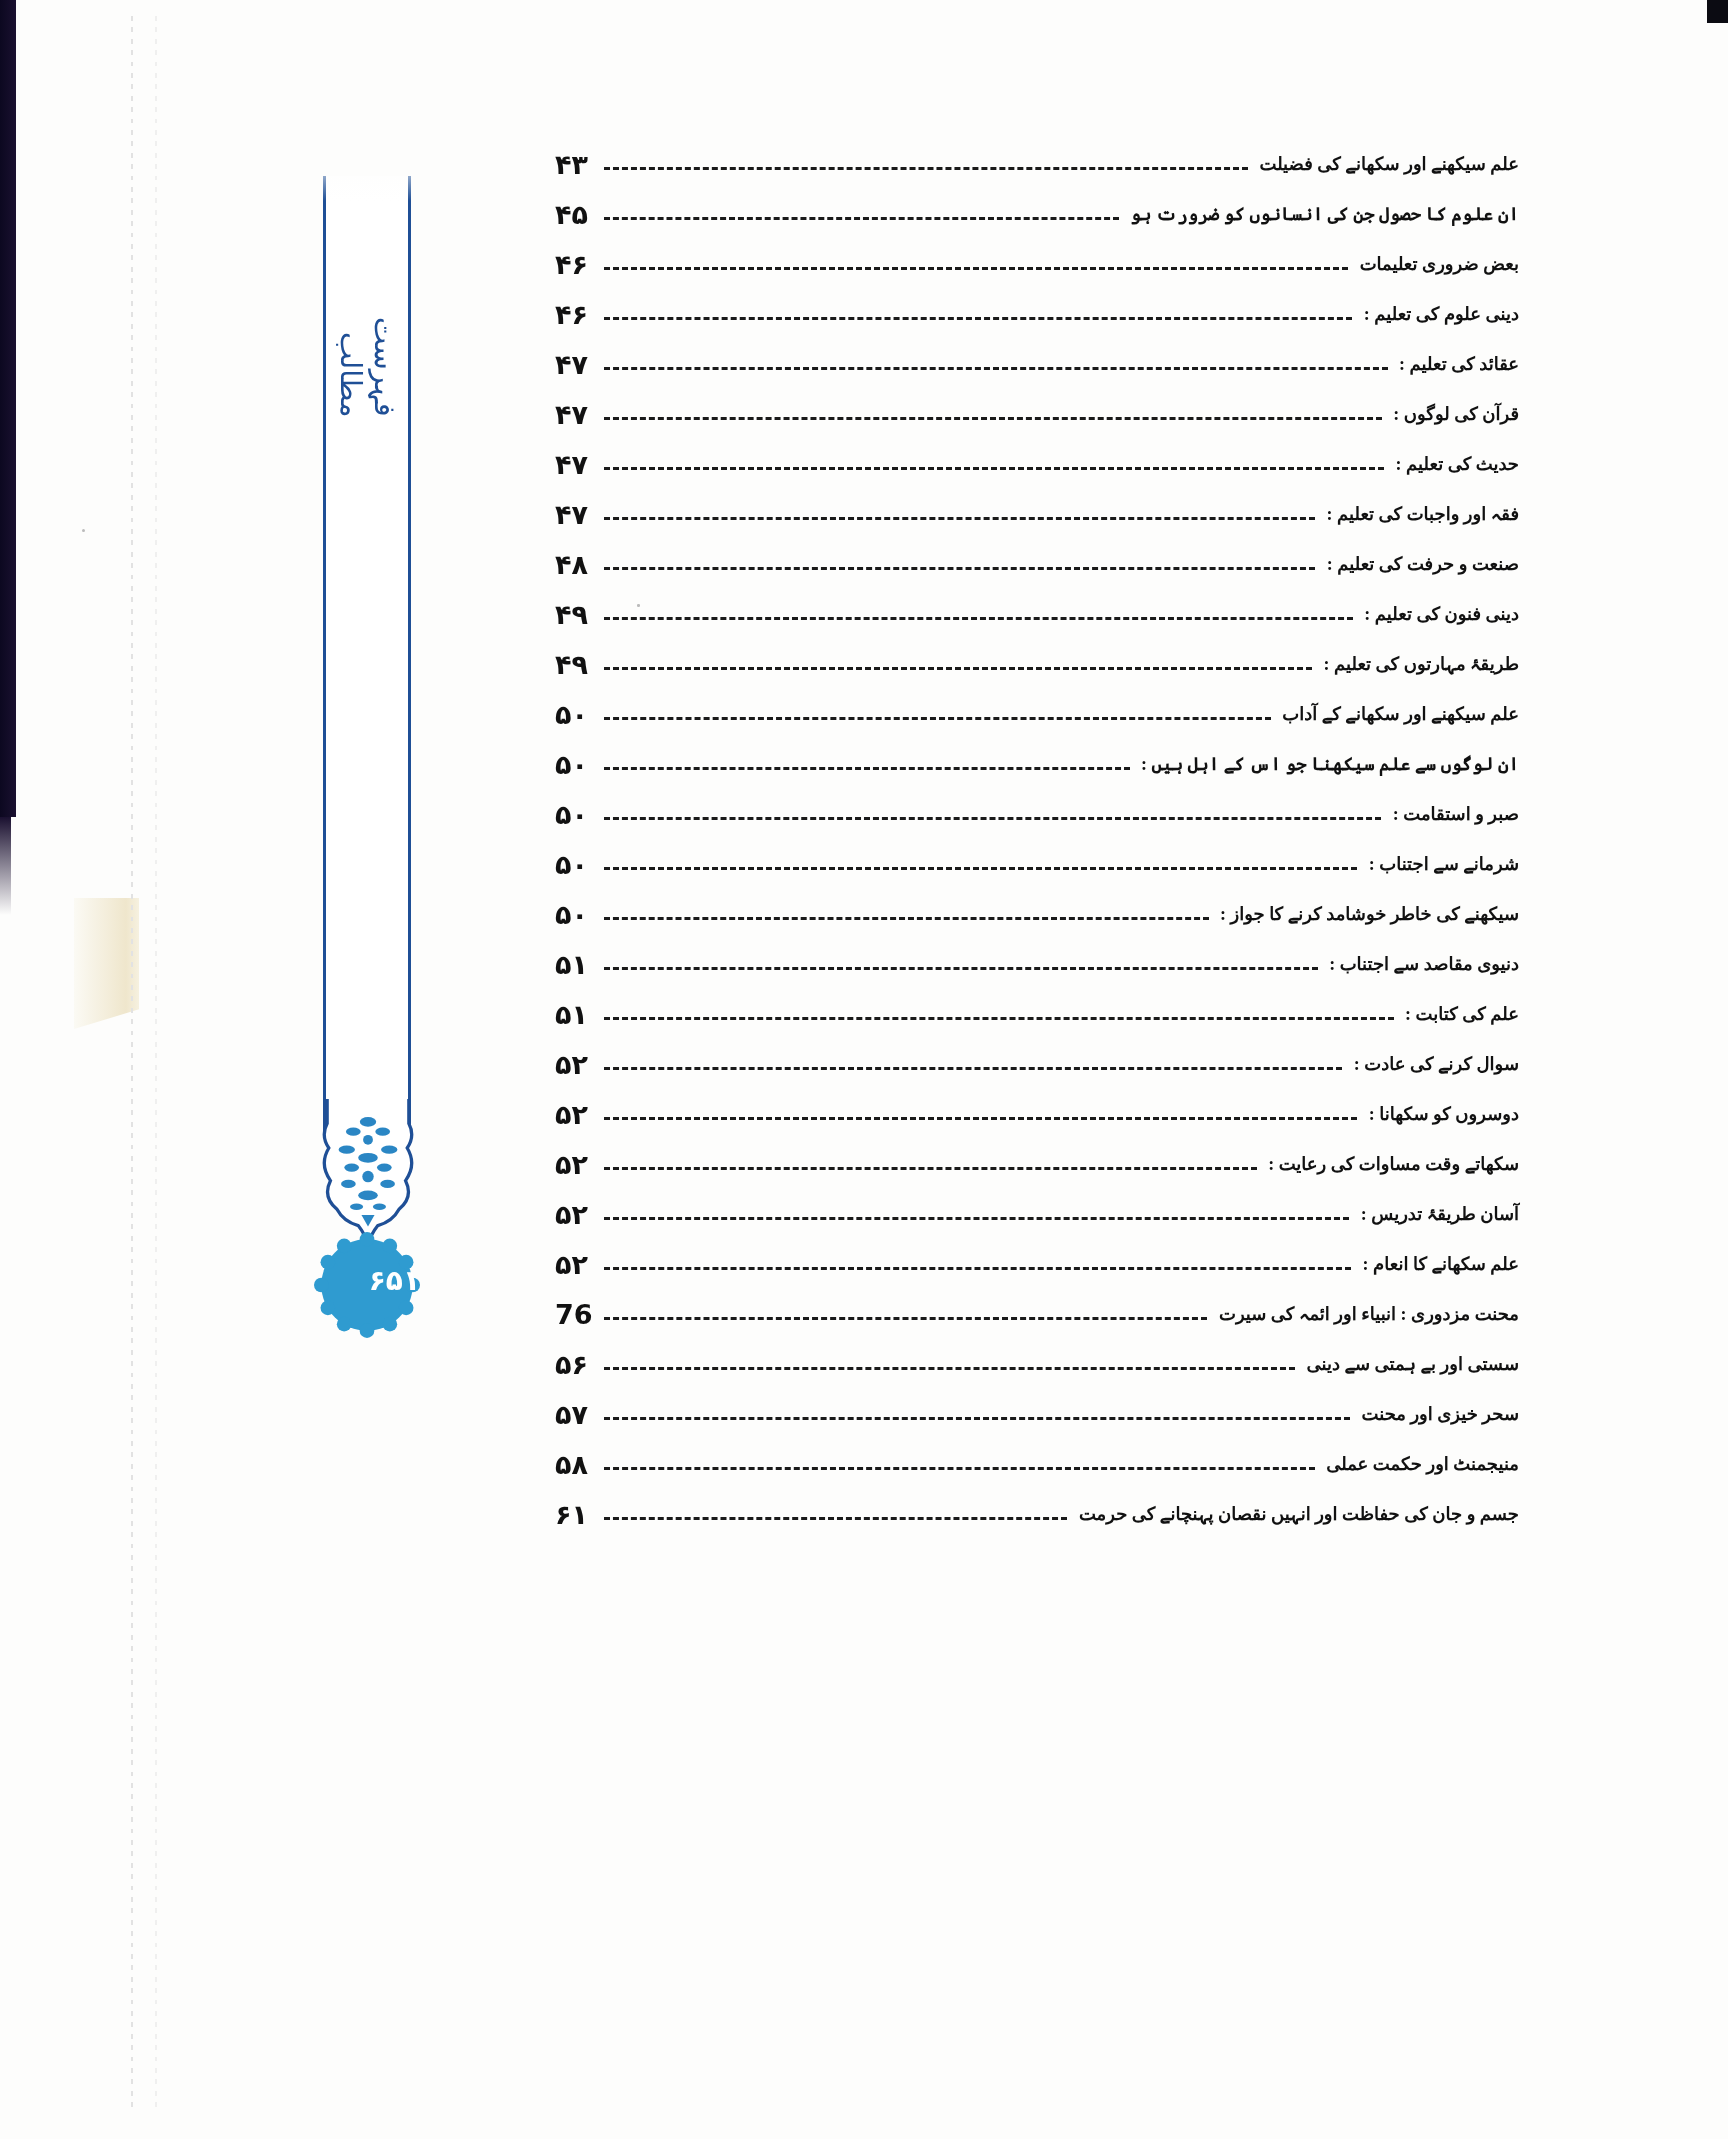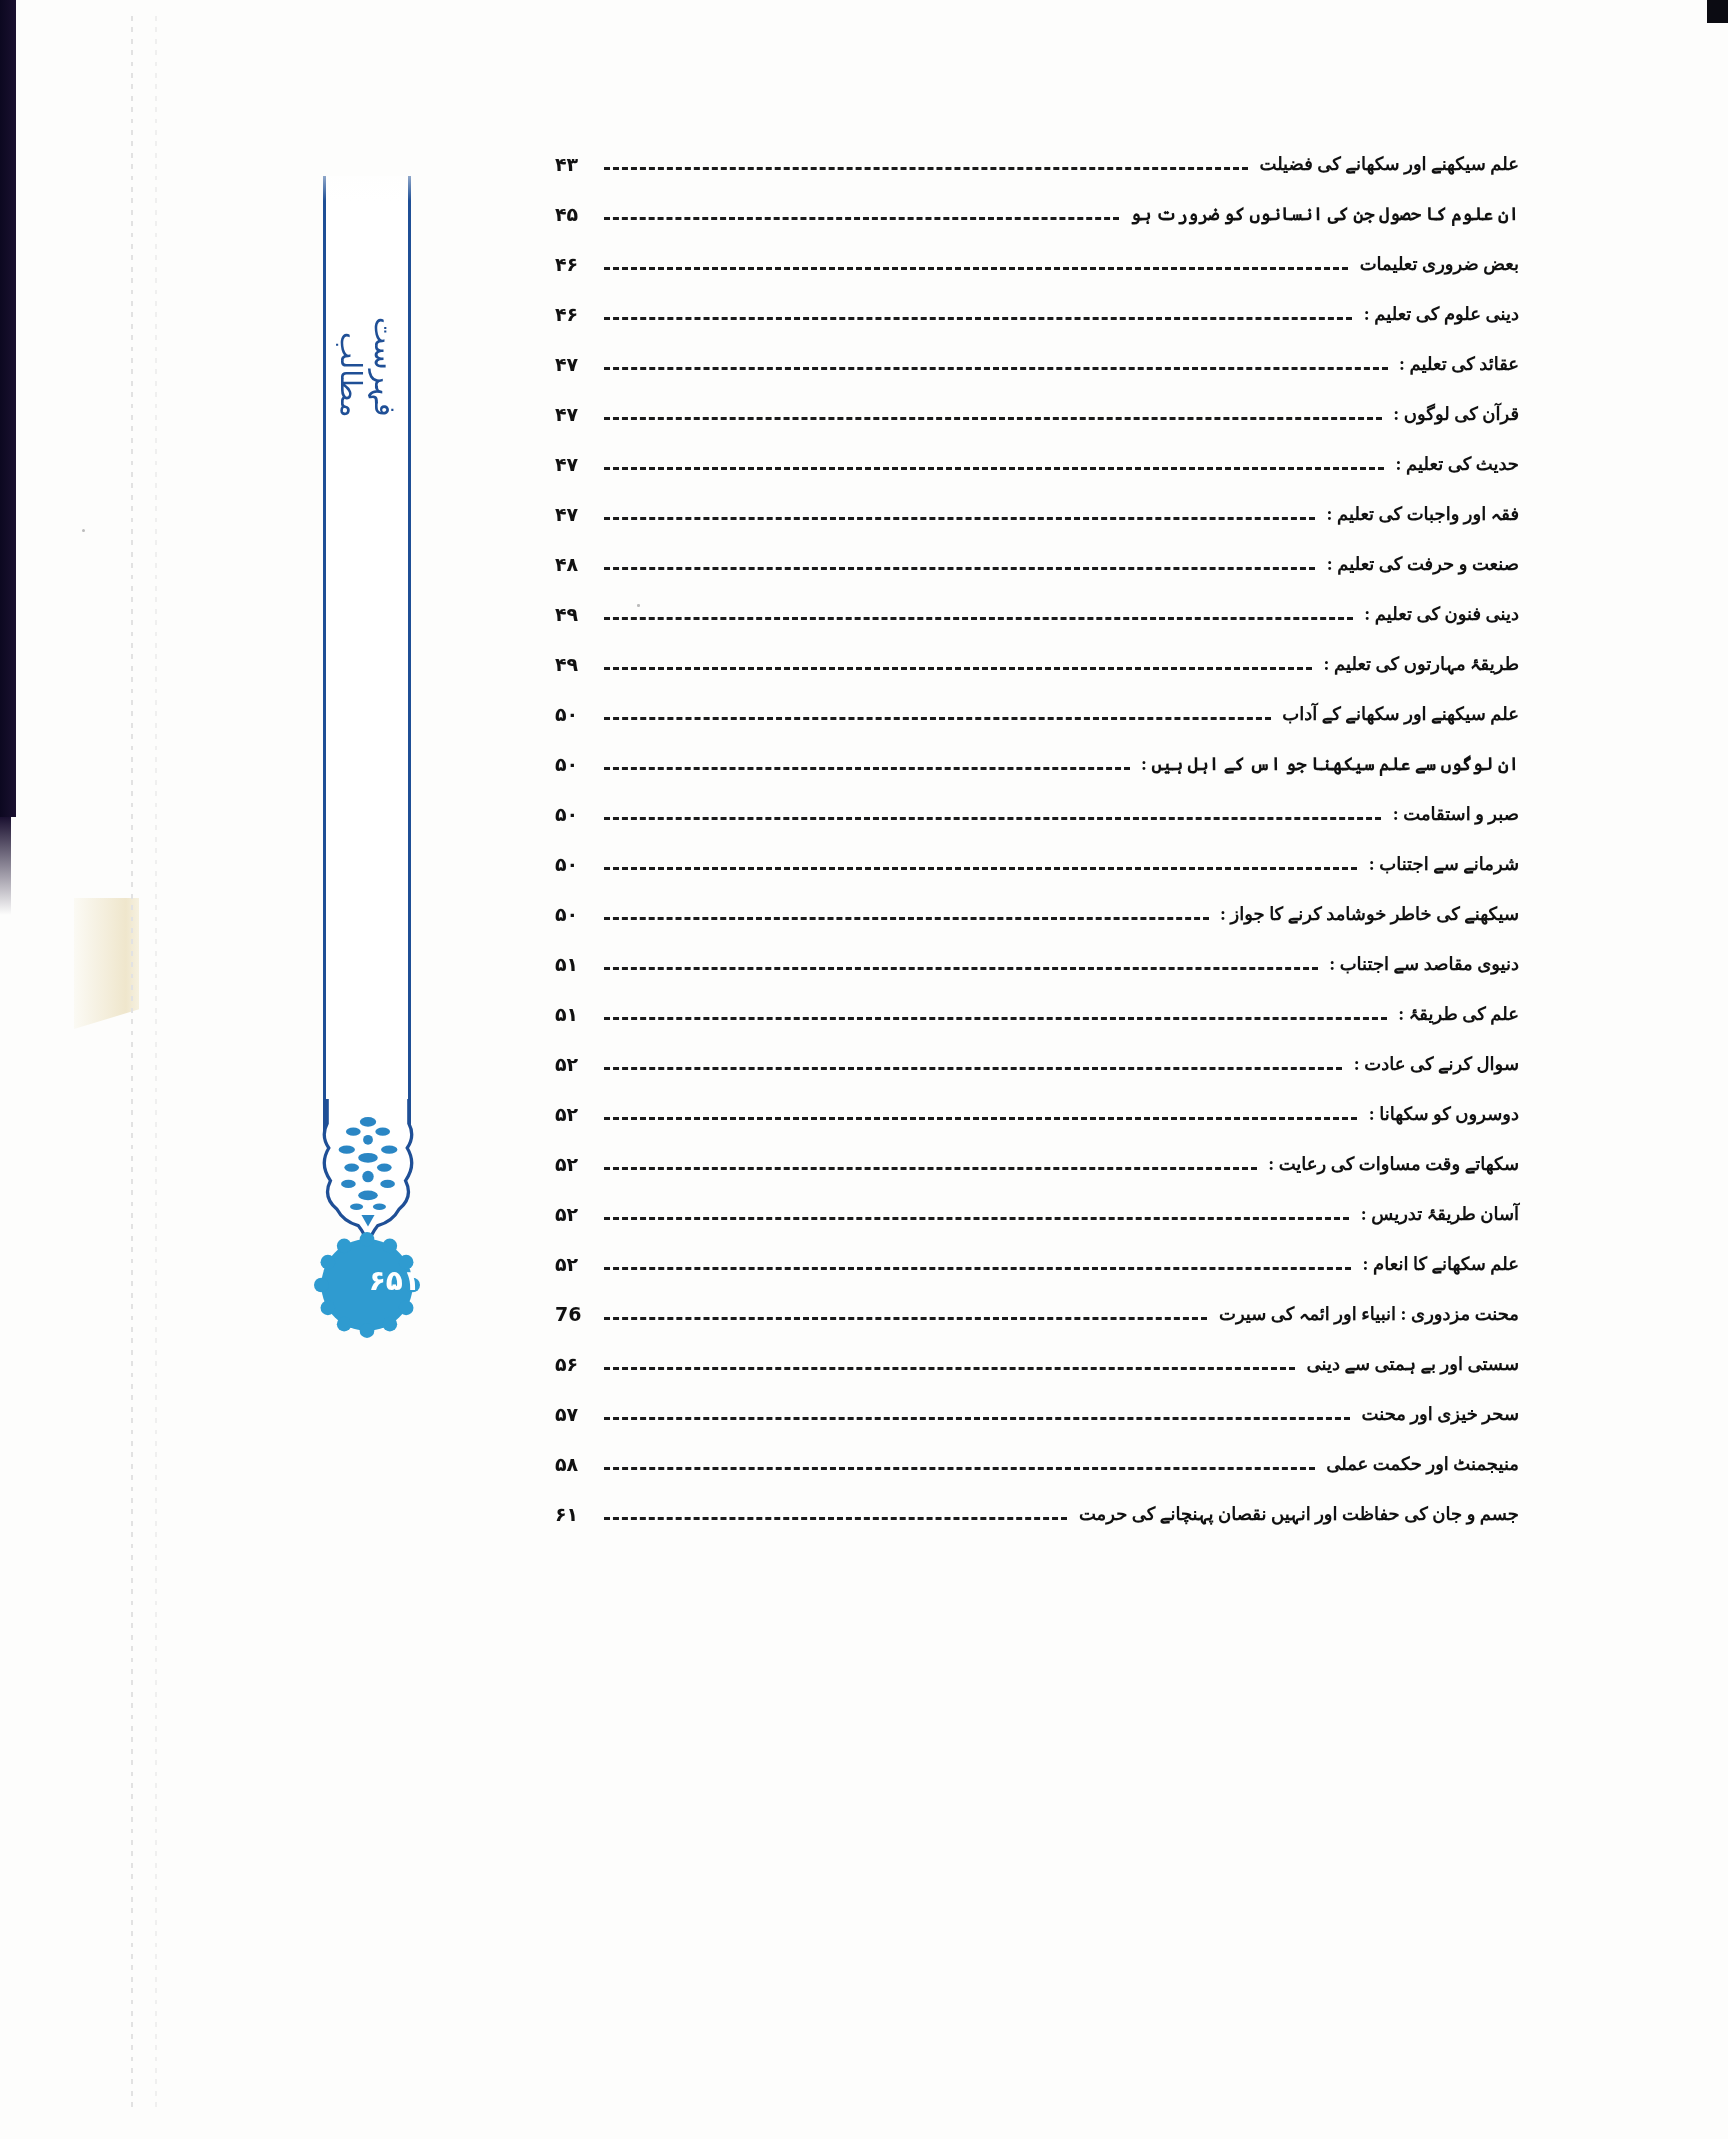--- a/index.html
+++ b/index.html
@@ -70,21 +70,21 @@
     color: #111;
   }
   .toc-title {
     font-family: Liberation Serif, serif; font-size: 18px; font-weight: bold;
     white-space: nowrap; padding-left: 8.2px;
   }
   .toc-leader {
     flex: 1; height: 0; border-top: 3.3px dashed #1a1a1a; margin: 0 3.3px; position: relative; top: 4.9px;
   }
   .toc-page {
-    font-family: "DejaVu Sans", sans-serif; font-size: 19px; font-weight: bold;
+    font-family: "DejaVu Sans", sans-serif; font-size: 27px; font-weight: bold;
     min-width: 46px; text-align: left; direction: ltr;
   }
   .speck { position: absolute; background: #bbb; border-radius: 50%; }
 </style>
 </head>
 <body>
 
 <div class="edge-left"></div>
 <div class="edge-left-fade"></div>
 <div class="edge-right"></div>
@@ -218,21 +218,21 @@
       <span class="toc-title">سیکھنے کی خاطر خوشامد کرنے کا جواز :</span>
       <span class="toc-leader"></span>
       <span class="toc-page">۵۰</span>
     </li>
   <li class="toc-row">
       <span class="toc-title">دنیوی مقاصد سے اجتناب :</span>
       <span class="toc-leader"></span>
       <span class="toc-page">۵۱</span>
     </li>
   <li class="toc-row">
-      <span class="toc-title">علم کی طریقۂ :</span>
+      <span class="toc-title">علم کی کتابت :</span>
       <span class="toc-leader"></span>
       <span class="toc-page">۵۱</span>
     </li>
   <li class="toc-row">
       <span class="toc-title">سوال کرنے کی عادت :</span>
       <span class="toc-leader"></span>
       <span class="toc-page">۵۲</span>
     </li>
   <li class="toc-row">
       <span class="toc-title">دوسروں کو سکھانا :</span>

